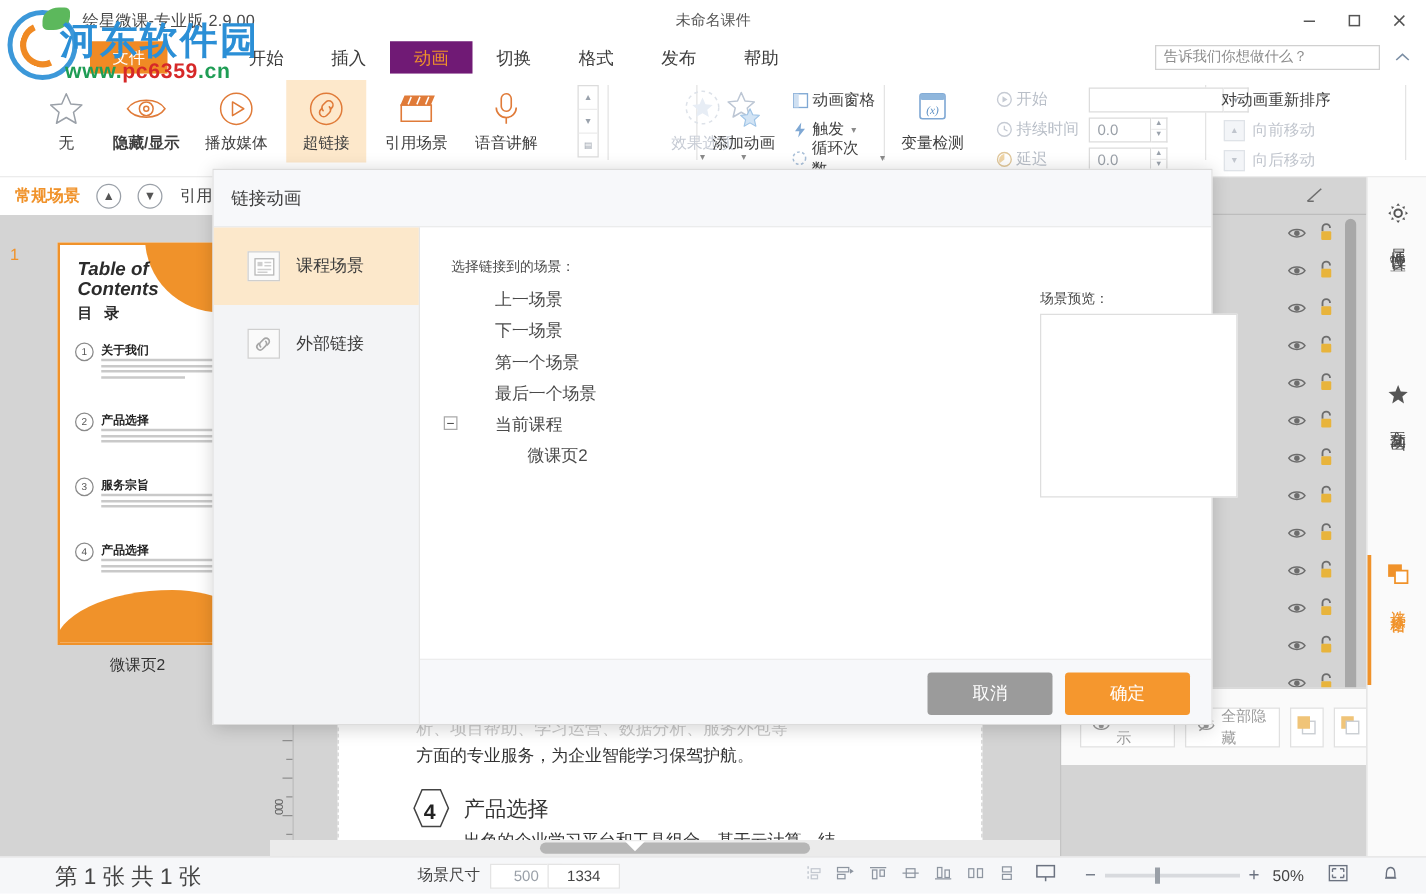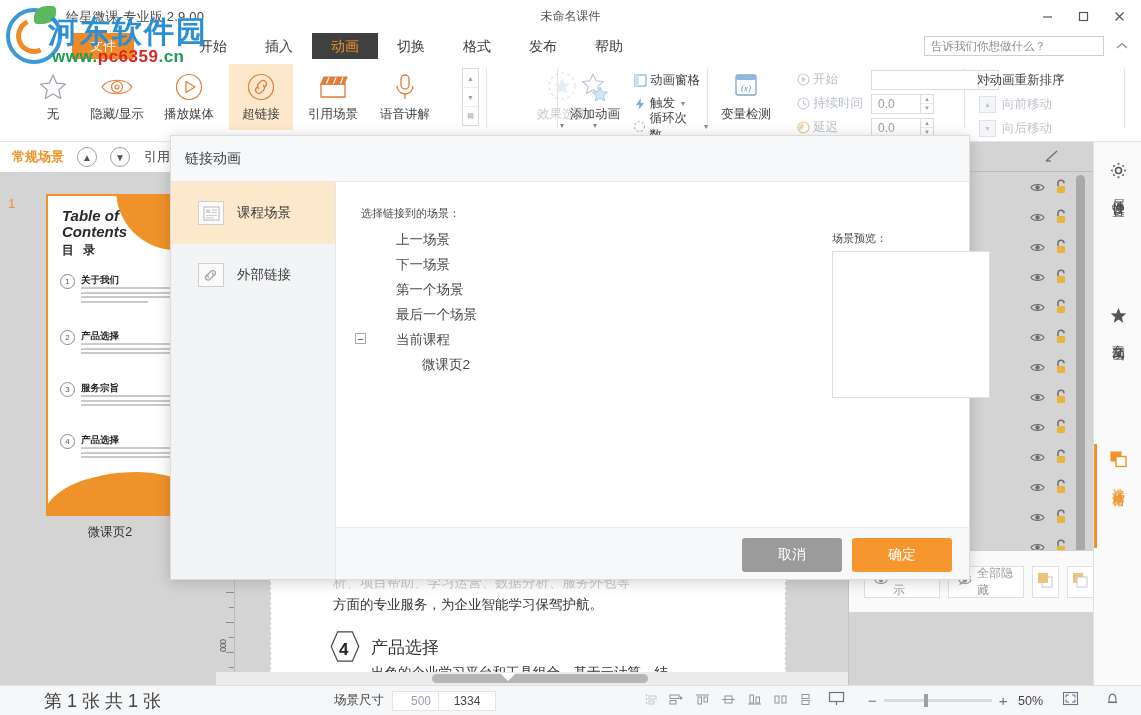--- a/index.html
+++ b/index.html
@@ -39,21 +39,21 @@
   }
   .file-btn {
     position: absolute; left: 72px; top: 0px; width: 62px; height: 26px;
     background: #f08a24; color: #fff; font-size: 13px;
     display: flex; align-items: center; justify-content: center;
   }
   .menu-items { position: absolute; left: 180px; top: 0; display: flex; height: 26px; }
   .menu-item {
     padding: 0 19px; height: 26px; line-height: 26px; font-size: 14px; color: #3c3c3c;
   }
-  .menu-item.active { color: #f0922a; background: #404040; }
+  .menu-item.active { color: #f0922a; background: #701a75; }
   .tellme {
     position: absolute; right: 37px; top: 3px; width: 180px; height: 20px;
     border: 1px solid #d0d0d0; background: #fff; font-size: 11.5px;
     color: #8d8d8d; padding: 0 6px; line-height: 19px;
   }
   .ribbon-collapse {
     position: absolute; right: 9px; top: 4px; width: 20px; height: 18px;
     display: flex; align-items: center; justify-content: center; color: #7c8fa5;
   }
 
@@ -410,21 +410,21 @@
 
       <div class="bigbtn" style="left:7px;">
         <span class="ic">
           <svg width="30" height="30" viewBox="0 0 30 30">
               <path d="M15 3 L18.6 11.2 L27.5 12 L20.8 17.9 L22.8 26.6 L15 22 L7.2 26.6 L9.2 17.9 L2.5 12 L11.4 11.2 Z" fill="none" stroke="#9aa0a8" stroke-width="1.2" stroke-linejoin="round"></path>
             </svg>
         </span>
         <span class="lb">无</span>
       </div>
 
-      <div class="bigbtn" style="left:71px;">
+      <div class="bigbtn" style="left:71px;font-weight:bold;">
         <span class="ic">
           <svg width="34" height="26" viewBox="0 0 34 26">
               <path d="M2 13 C8 4, 26 4, 32 13 C26 22, 8 22, 2 13 Z" fill="none" stroke="#e07b39" stroke-width="1.2"></path>
               <ellipse cx="17" cy="13" rx="5.5" ry="5.5" fill="none" stroke="#e07b39" stroke-width="1.2"></ellipse>
               <ellipse cx="17" cy="13" rx="2" ry="2" fill="none" stroke="#e07b39" stroke-width="1.2"></ellipse>
             </svg>
         </span>
         <span class="lb">隐藏/显示</span>
       </div>
 

